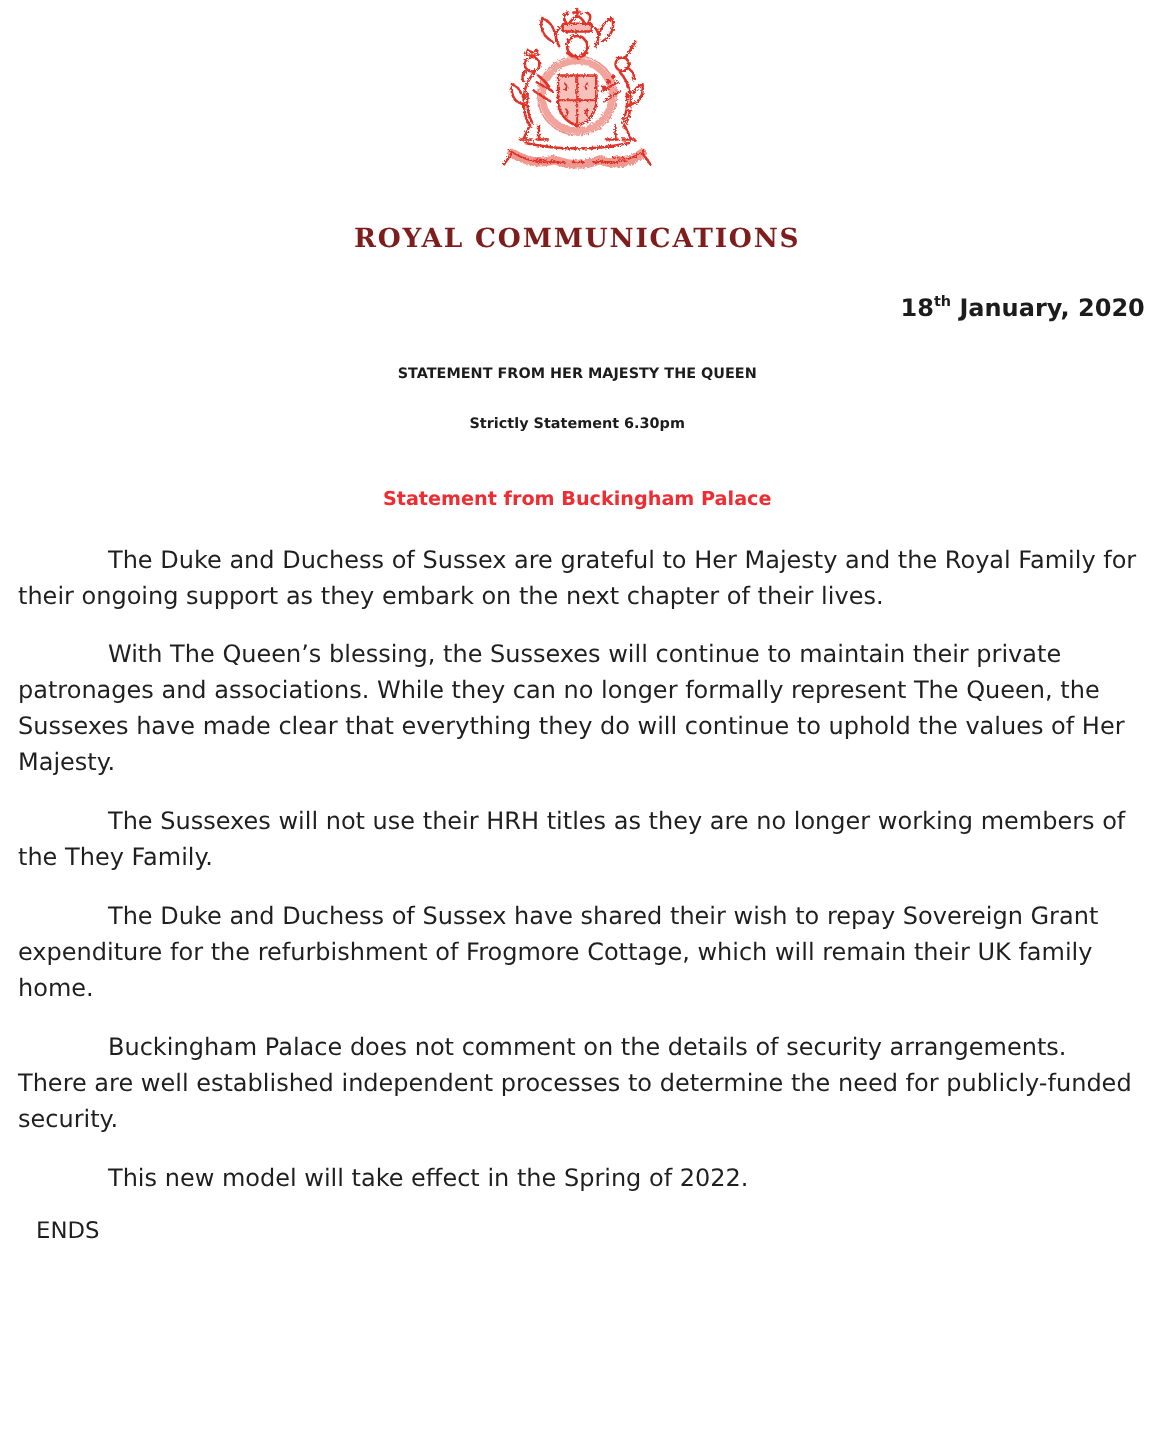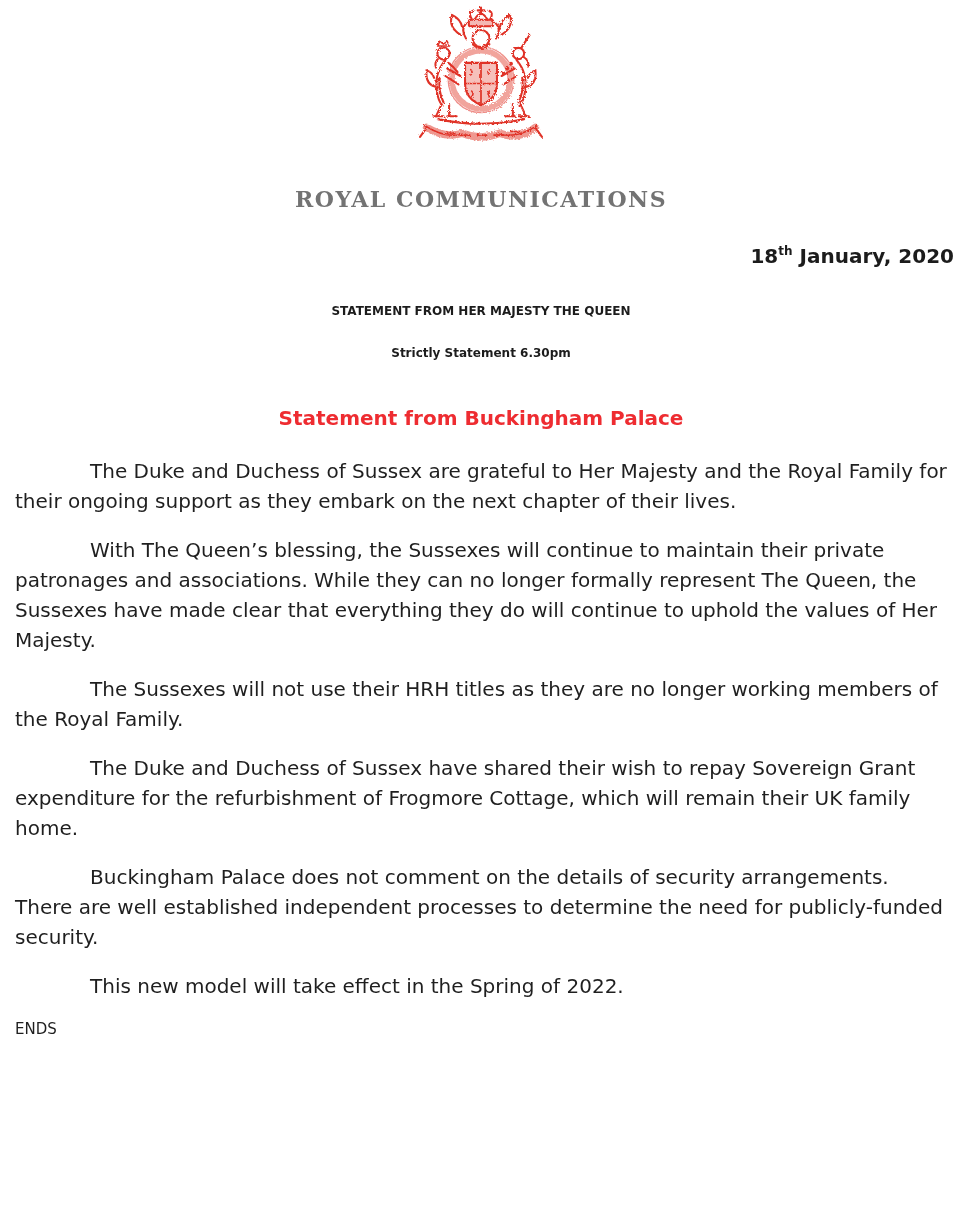--- a/index.html
+++ b/index.html
@@ -22,21 +22,21 @@
     margin: 2px auto 0 auto;
     display: block;
   }
   .org-title {
     margin-top: 36px;
     text-align: center;
     font-family: "DejaVu Serif", "Liberation Serif", serif;
     font-weight: bold;
     font-size: 22px;
     letter-spacing: 1.5px;
-    color: #737373;
+    color: #7f1d1d;
   }
   .date-line {
     margin-top: 32px;
     padding-right: 8px;
     text-align: right;
     font-weight: bold;
     font-size: 20px;
     color: #1c1c1c;
   }
   .date-line sup {
@@ -49,39 +49,39 @@
     font-weight: bold;
     font-size: 12px;
     color: #1c1c1c;
   }
   .statement-title { margin-top: 36px; }
   .embargo-line   { margin-top: 28px; }
   .statement-subtitle {
     margin-top: 46px;
     text-align: center;
     font-weight: bold;
-    font-size: 20px;
+    font-size: 16px;
     color: #ee2c31;
   }
   .doc-body {
     margin-top: 26px;
     padding: 0 10px 0 15px;
     font-size: 20px;
     line-height: 30px;
     color: #1f1f1f;
   }
   .doc-body p {
     margin: 0 0 19px 0;
     text-indent: 75px;
     text-align: left;
   }
   .ends-label {
     margin-top: 14px;
-    padding-left: 15px;
-    font-size: 15px;
+    padding-left: 30px;
+    font-size: 19px;
     color: #1f1f1f;
   }
 </style>
 </head>
 <body>
 
 <div class="page">
 
   <svg class="crest" viewBox="0 0 160 152" xmlns="http://www.w3.org/2000/svg" aria-hidden="true">
     <defs>
@@ -150,21 +150,21 @@
 
   <div class="h-center statement-title">STATEMENT FROM HER MAJESTY THE QUEEN</div>
 
   <div class="h-center embargo-line">Strictly Statement 6.30pm</div>
 
   <div class="statement-subtitle">Statement from Buckingham Palace</div>
 
   <div class="doc-body">
     <p>The Duke and Duchess of Sussex are grateful to Her Majesty and the Royal Family for their ongoing support as they embark on the next chapter of their lives.</p>
     <p>With The Queen’s blessing, the Sussexes will continue to maintain their private patronages and associations. While they can no longer formally represent The Queen, the Sussexes have made clear that everything they do will continue to uphold the values of Her Majesty.</p>
-    <p>The Sussexes will not use their HRH titles as they are no longer working members of the Royal Family.</p>
+    <p>The Sussexes will not use their HRH titles as they are no longer working members of the They Family.</p>
     <p>The Duke and Duchess of Sussex have shared their wish to repay Sovereign Grant expenditure for the refurbishment of Frogmore Cottage, which will remain their UK family home.</p>
     <p>Buckingham Palace does not comment on the details of security arrangements. There are well established independent processes to determine the need for publicly-funded security.</p>
     <p>This new model will take effect in the Spring of 2022.</p>
   </div>
 
   <div class="ends-label">ENDS</div>
 
 </div>
 
 </body></html>

